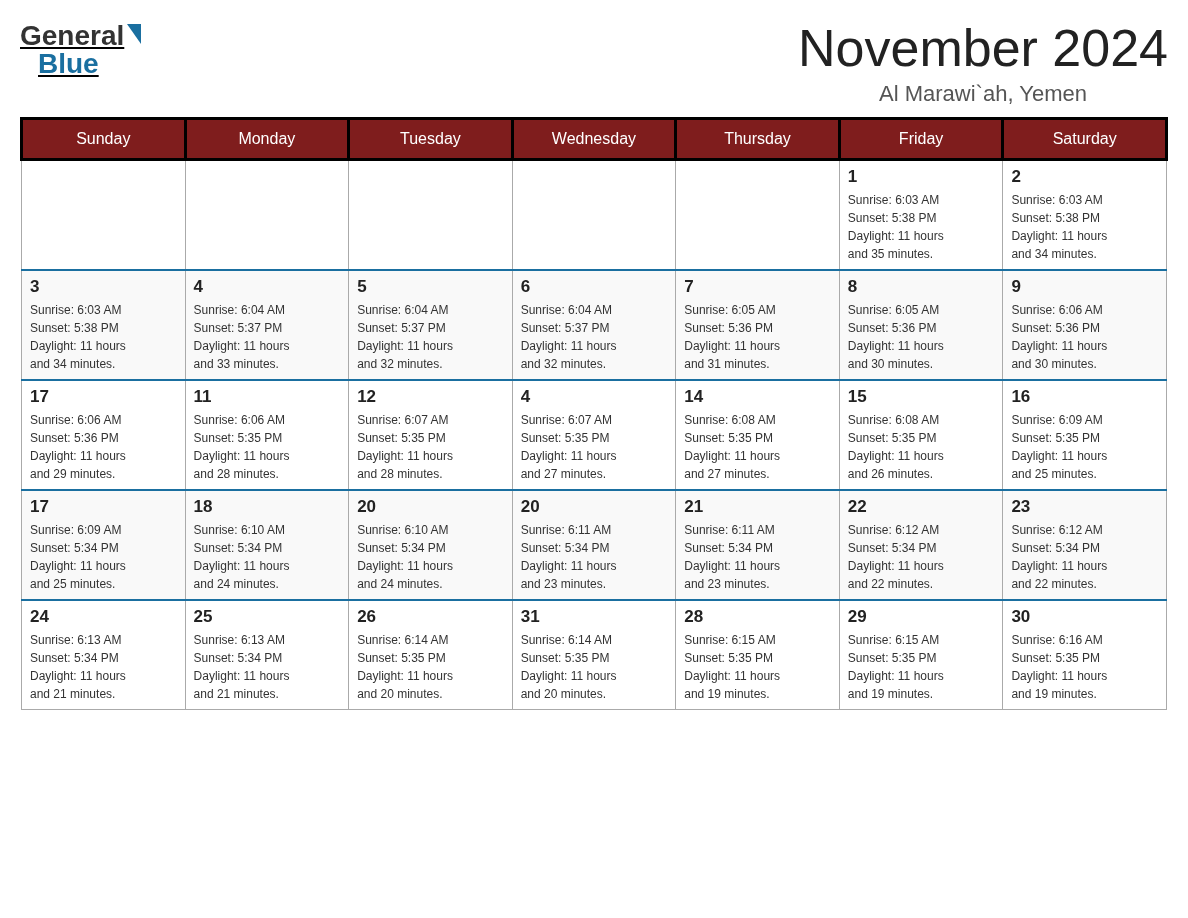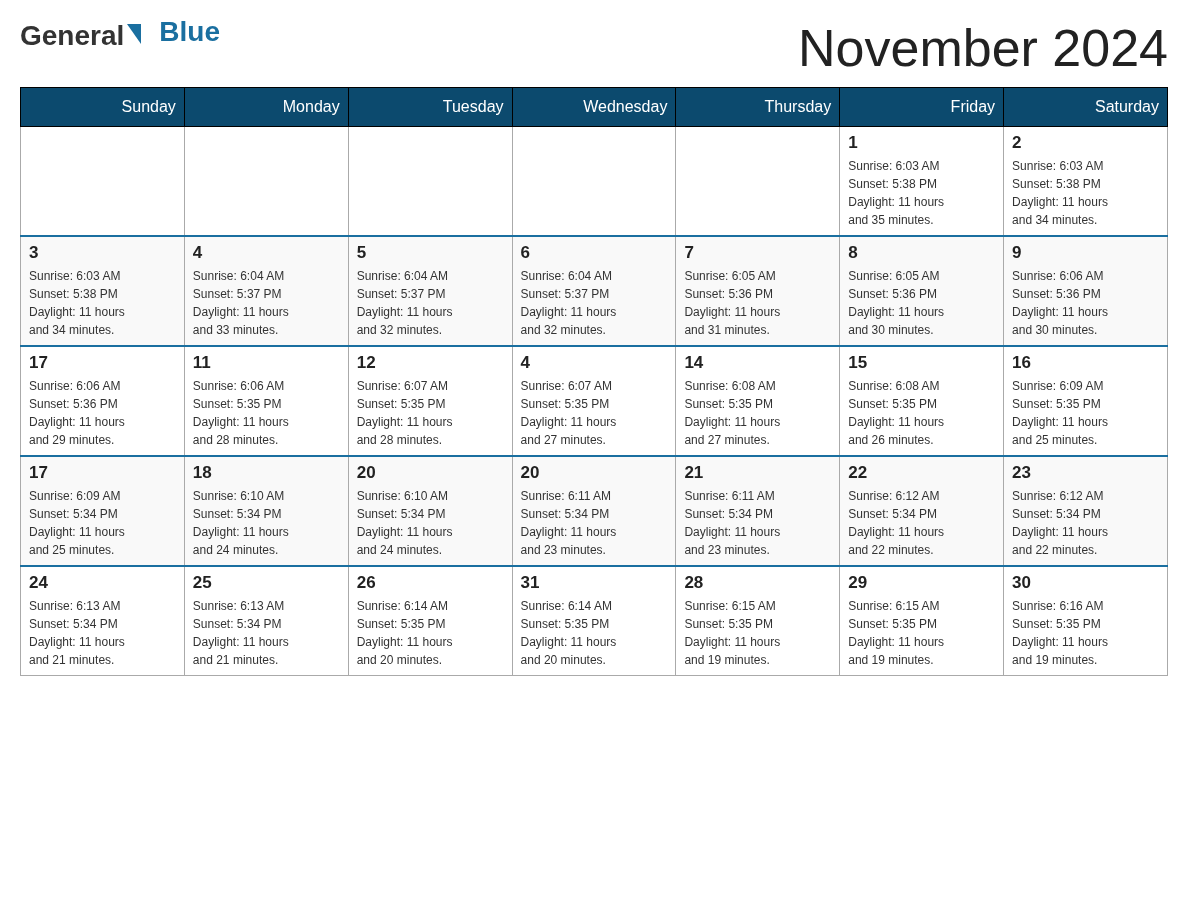--- a/index.html
+++ b/index.html
@@ -11,22 +11,23 @@
       padding: 20px;
     }
     .header {
       display: flex;
       justify-content: space-between;
       align-items: flex-start;
       margin-bottom: 10px;
     }
     .logo {
       display: flex;
-      flex-direction: row;
+      flex-direction: column;
       align-items: flex-start;
+      text-decoration: underline;
     }
     .logo-general {
       font-size: 28px;
       font-weight: bold;
       color: #333;
       display: flex;
       align-items: center;
     }
     .logo-triangle {
       width: 0;
@@ -57,27 +58,27 @@
       font-size: 22px;
       color: #555;
       margin-top: 4px;
     }
     .calendar-table {
       width: 100%;
       border-collapse: collapse;
       margin-top: 10px;
     }
     .calendar-table th {
-      background-color: #0c4a6e;
+      background-color: #7f1d1d;
       color: #fff;
       font-size: 16px;
       font-weight: normal;
       padding: 10px 8px;
-      text-align: right;
-      border: 1px solid #000000;
+      text-align: center;
+      border: 3px solid #000000;
     }
     .calendar-table td {
       border: 1px solid #aaa;
       vertical-align: top;
       padding: 6px 8px;
       width: 14.28%;
       min-height: 110px;
       background: #fff;
     }
     .calendar-table tr:nth-child(even) td {
@@ -111,20 +112,21 @@
       <span>General</span>
       <span class="logo-triangle"></span>
     </div>
     <div style="display:flex; align-items:flex-start; margin-left:2px; margin-top:-4px;">
       <span style="width:14px; display:inline-block;"></span>
       <span class="logo-blue">Blue</span>
     </div>
   </div>
   <div class="title-block">
     <div class="month-title">November 2024</div>
+    <div class="location-title">Al Marawi`ah, Yemen</div>
   </div>
 </div>
 
 <table class="calendar-table">
   <thead>
     <tr>
     <th>Sunday</th>
         <th>Monday</th>
         <th>Tuesday</th>
         <th>Wednesday</th>

